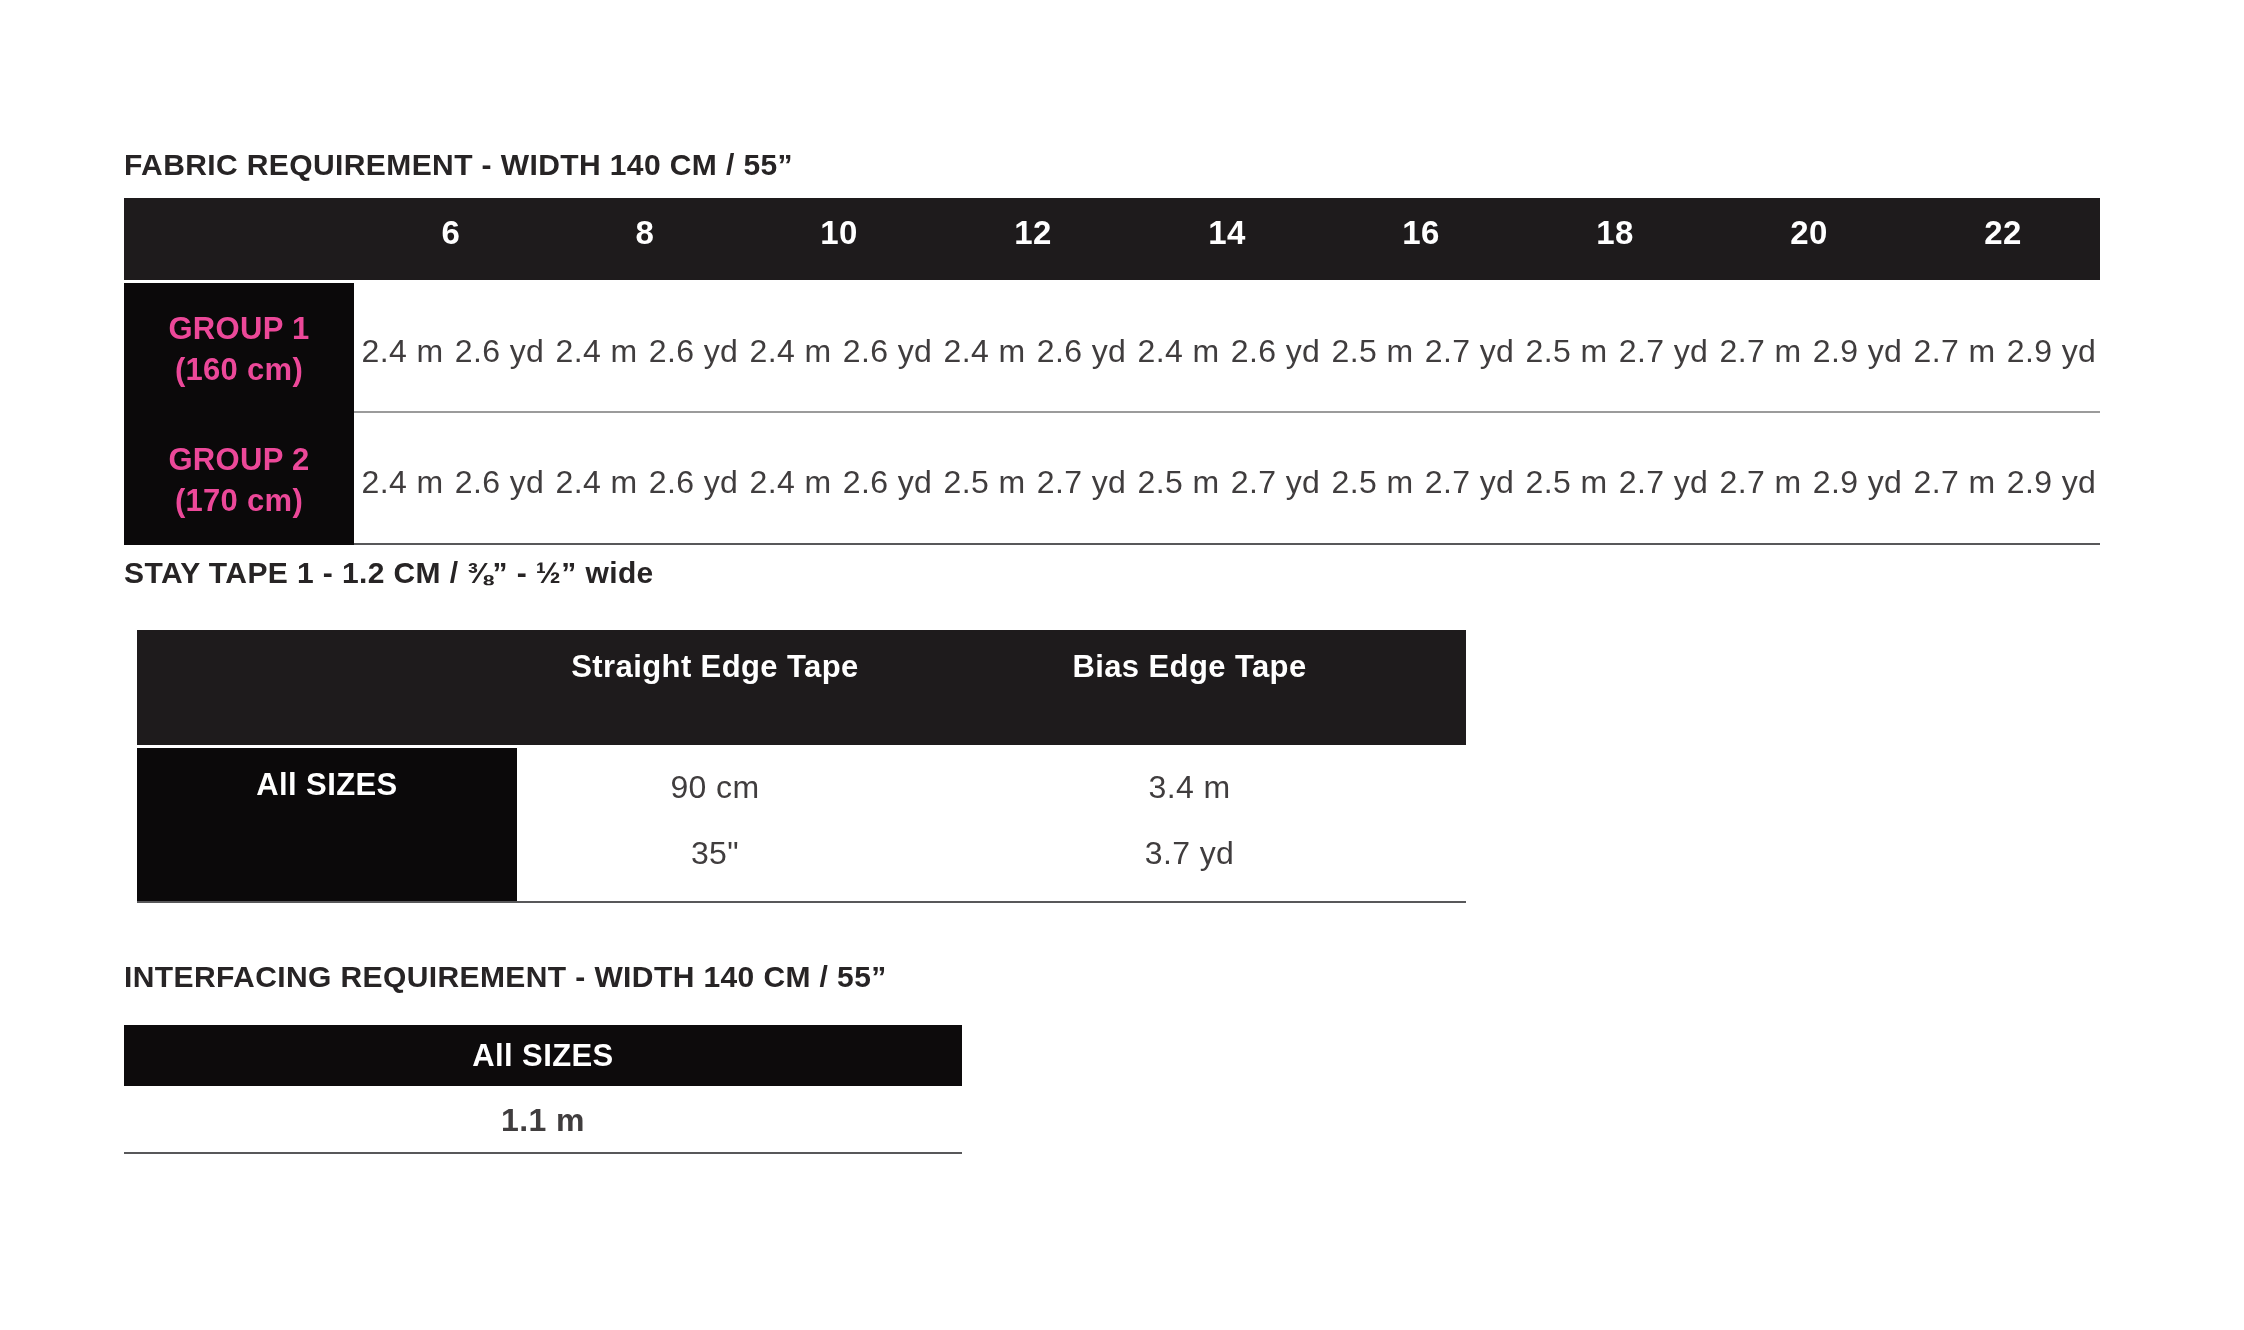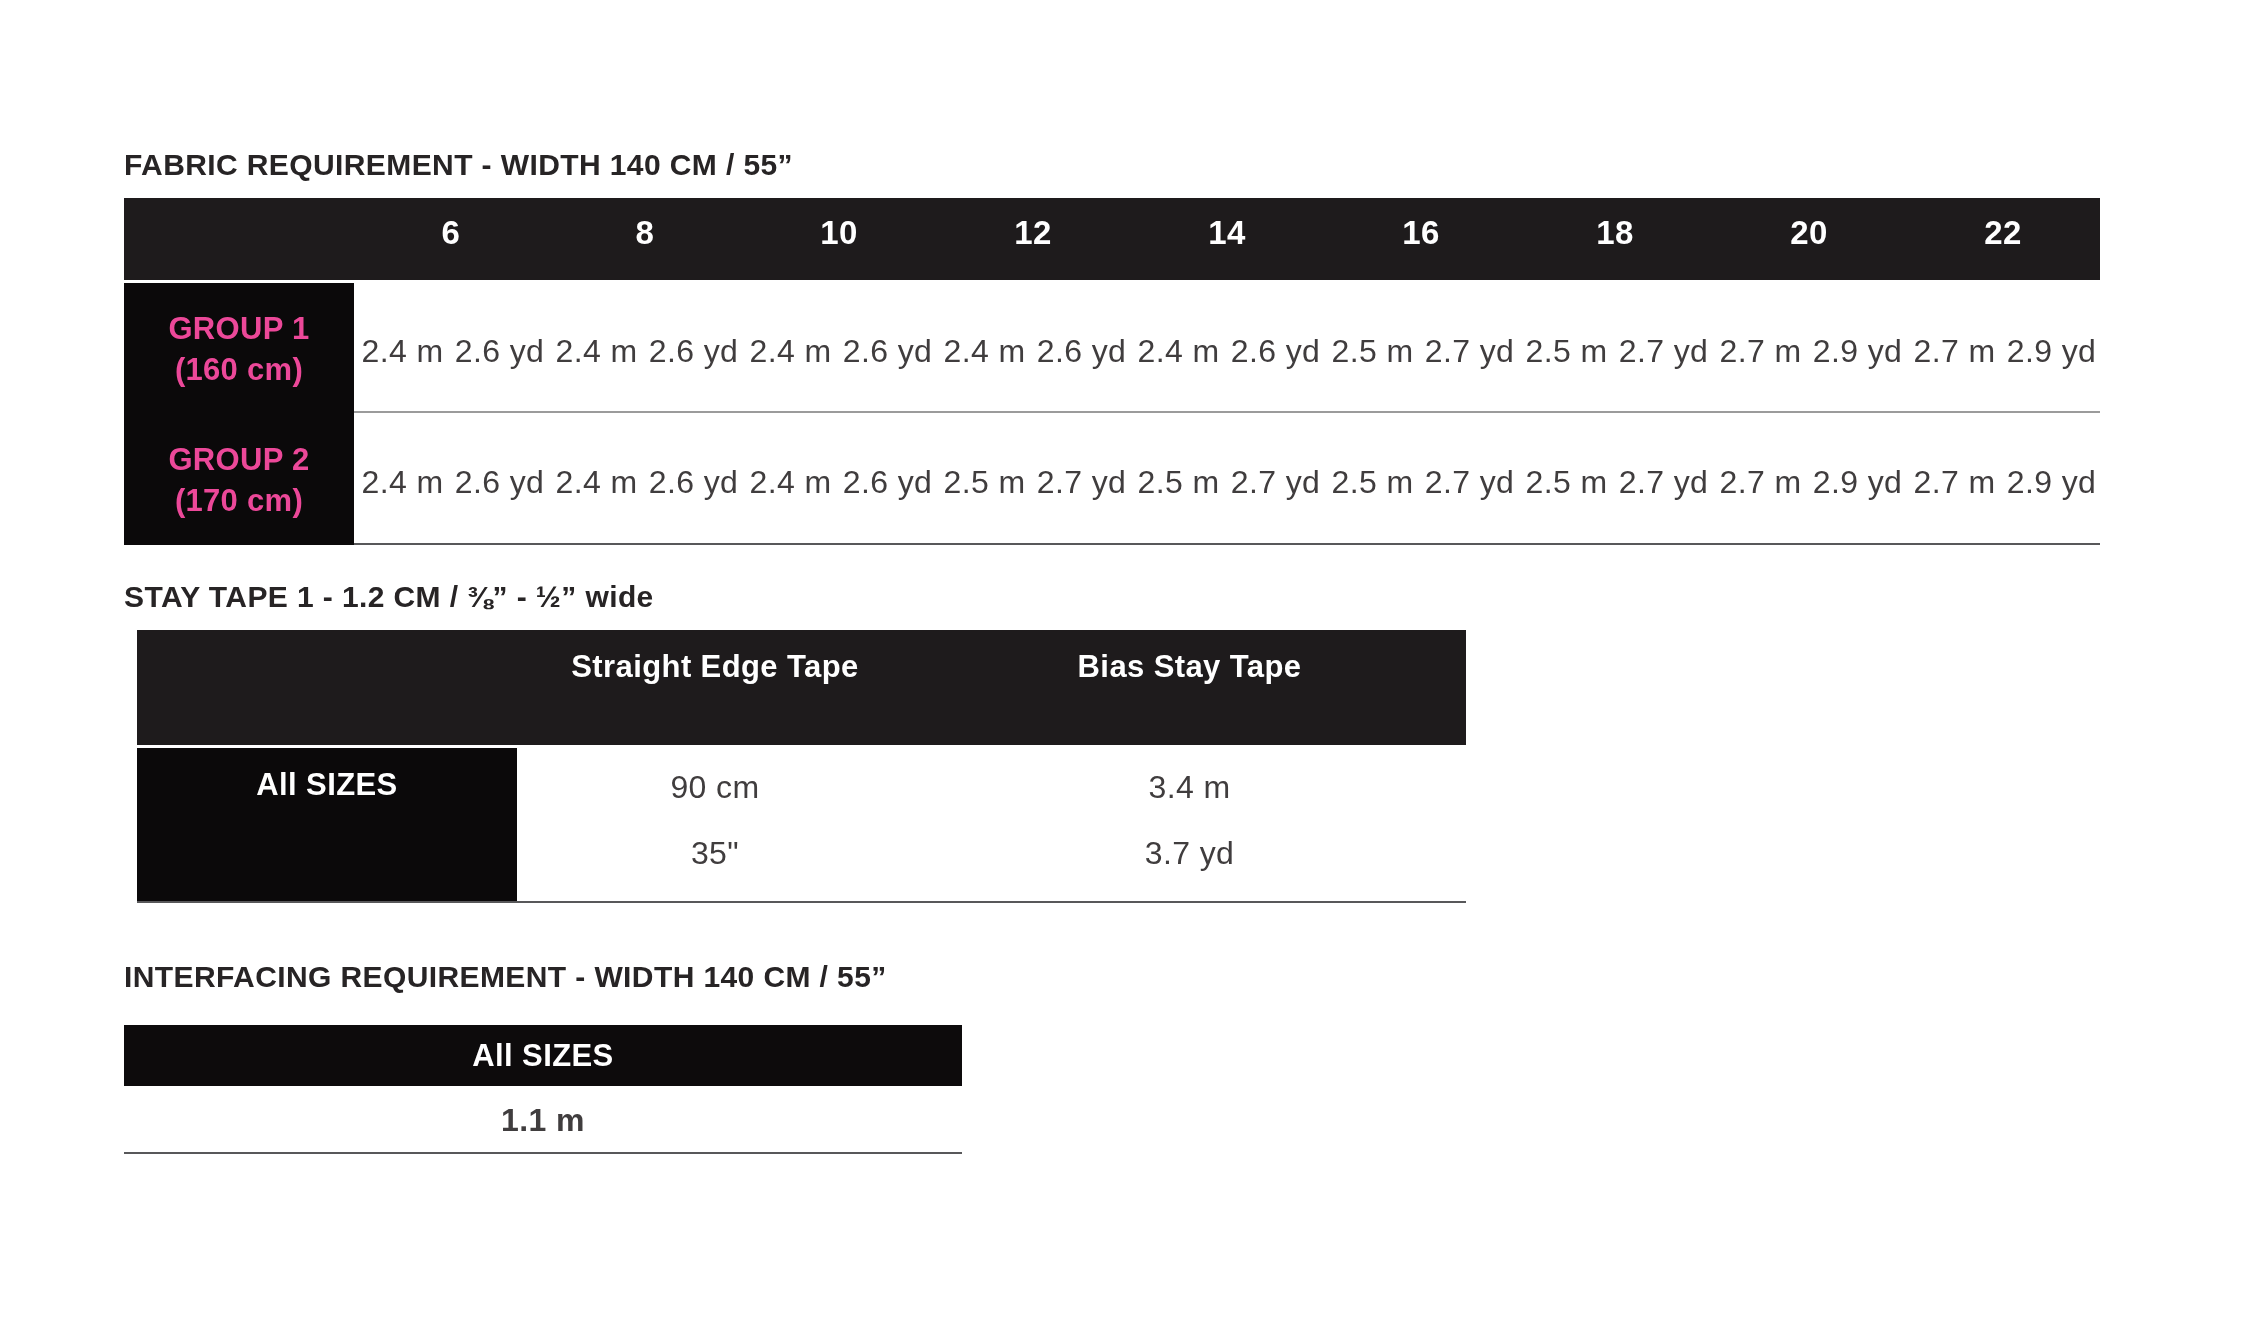--- a/index.html
+++ b/index.html
@@ -5,21 +5,21 @@
   * { margin:0; padding:0; box-sizing:border-box; }
   html,body { width:2244px; height:1330px; background:#ffffff; overflow:hidden; }
   body { font-family:"Liberation Sans","DejaVu Sans",sans-serif; position:relative; }
 
   .sec-title {
     position:absolute; left:124px;
     font-size:30px; font-weight:800; letter-spacing:0.4px;
     color:#272425; white-space:nowrap;
   }
   #title-fabric { top:148px; }
-  #title-staytape { top:580px; }
+  #title-staytape { top:556px; }
   #title-interfacing { top:960px; }
 
   
   .t1 { position:absolute; left:124px; top:198px; width:1976px; }
   .t1-header { display:flex; height:82px; background:#1e1b1c; margin-bottom:3px; }
   .t1-corner { width:230px; }
   .t1-size {
     flex:1; display:flex; align-items:center; justify-content:center;
     padding-bottom:12px; color:#ffffff; font-weight:700; font-size:33px; letter-spacing:0.5px;
   }
@@ -188,21 +188,21 @@
       </div>
     </div>
   </div>
 
   <h2 id="title-staytape" class="sec-title">STAY TAPE 1 - 1.2 CM / ⅜” - ½” wide</h2>
 
   <div class="t2">
     <div class="t2-header">
       <div class="t2-h-corner"></div>
       <div class="t2-h-cell c1">Straight Edge Tape</div>
-      <div class="t2-h-cell c2">Bias Stay Tape</div>
+      <div class="t2-h-cell c2">Bias Edge Tape</div>
     </div>
     <div class="t2-body">
       <div class="t2-label">
         <div class="t2-line">All SIZES</div>
       </div>
       <div class="t2-col c1">
         <div class="t2-line">90 cm</div>
         <div class="t2-line second">35"</div>
       </div>
       <div class="t2-col c2">

